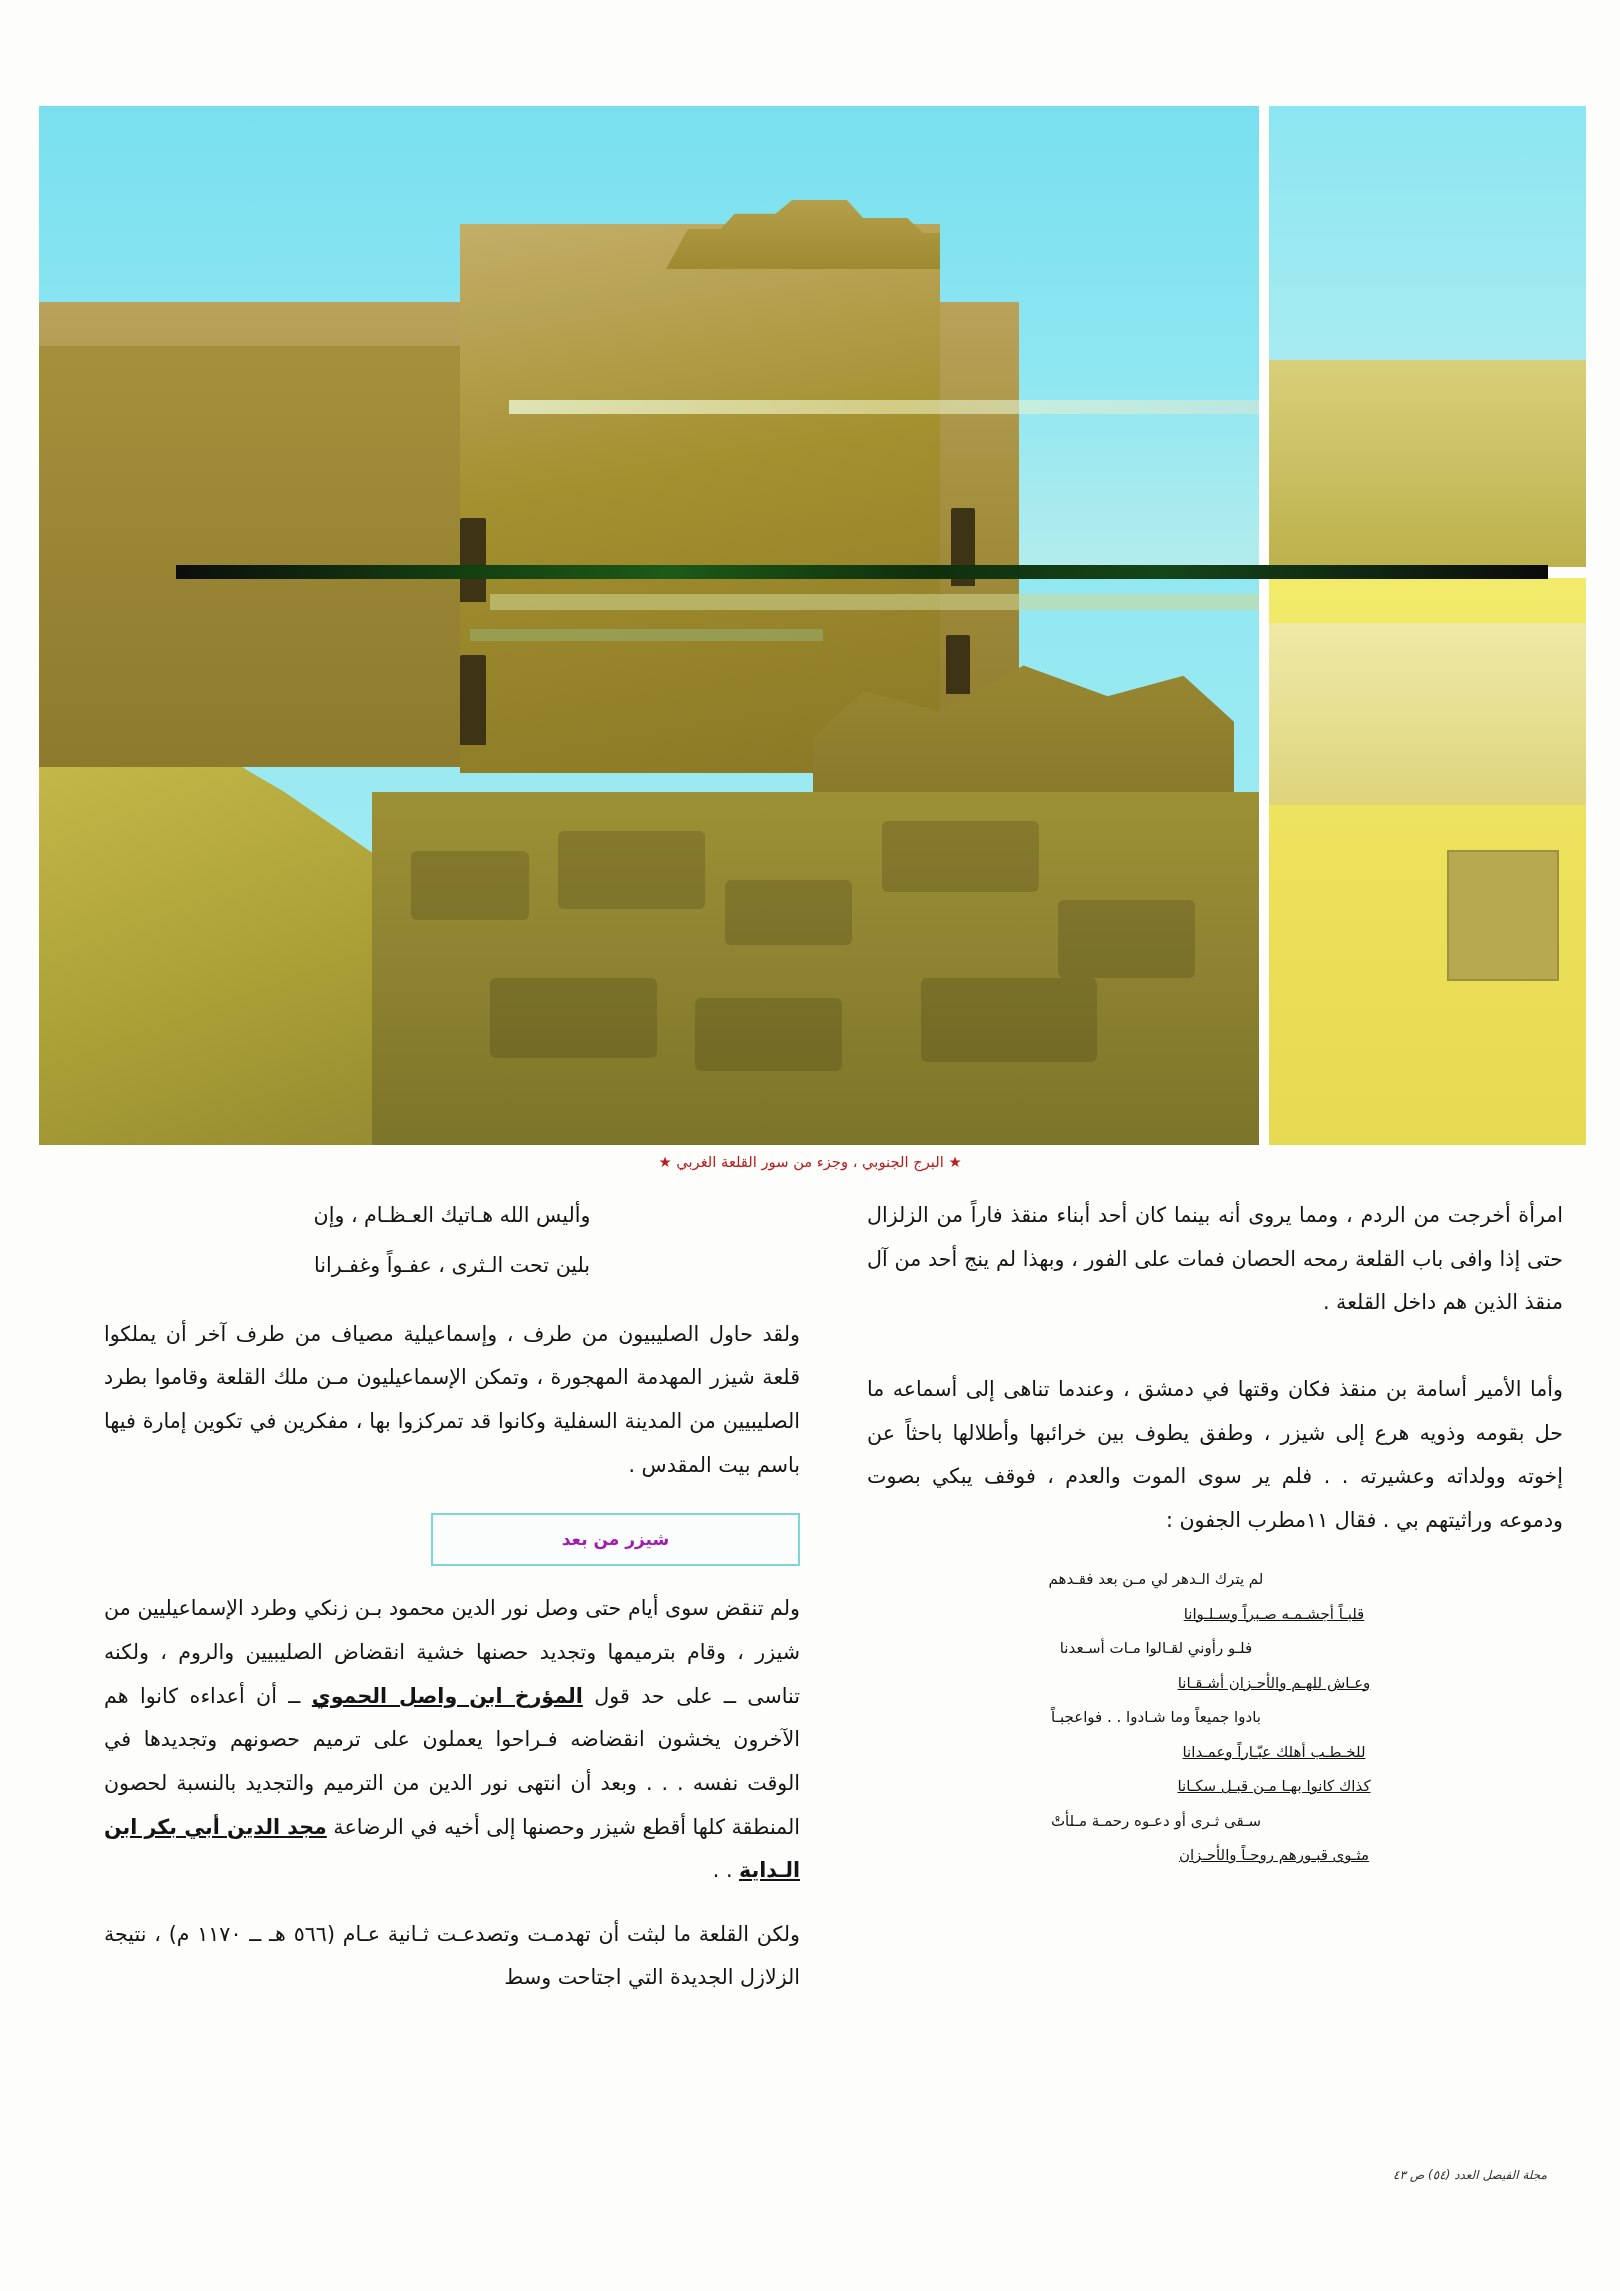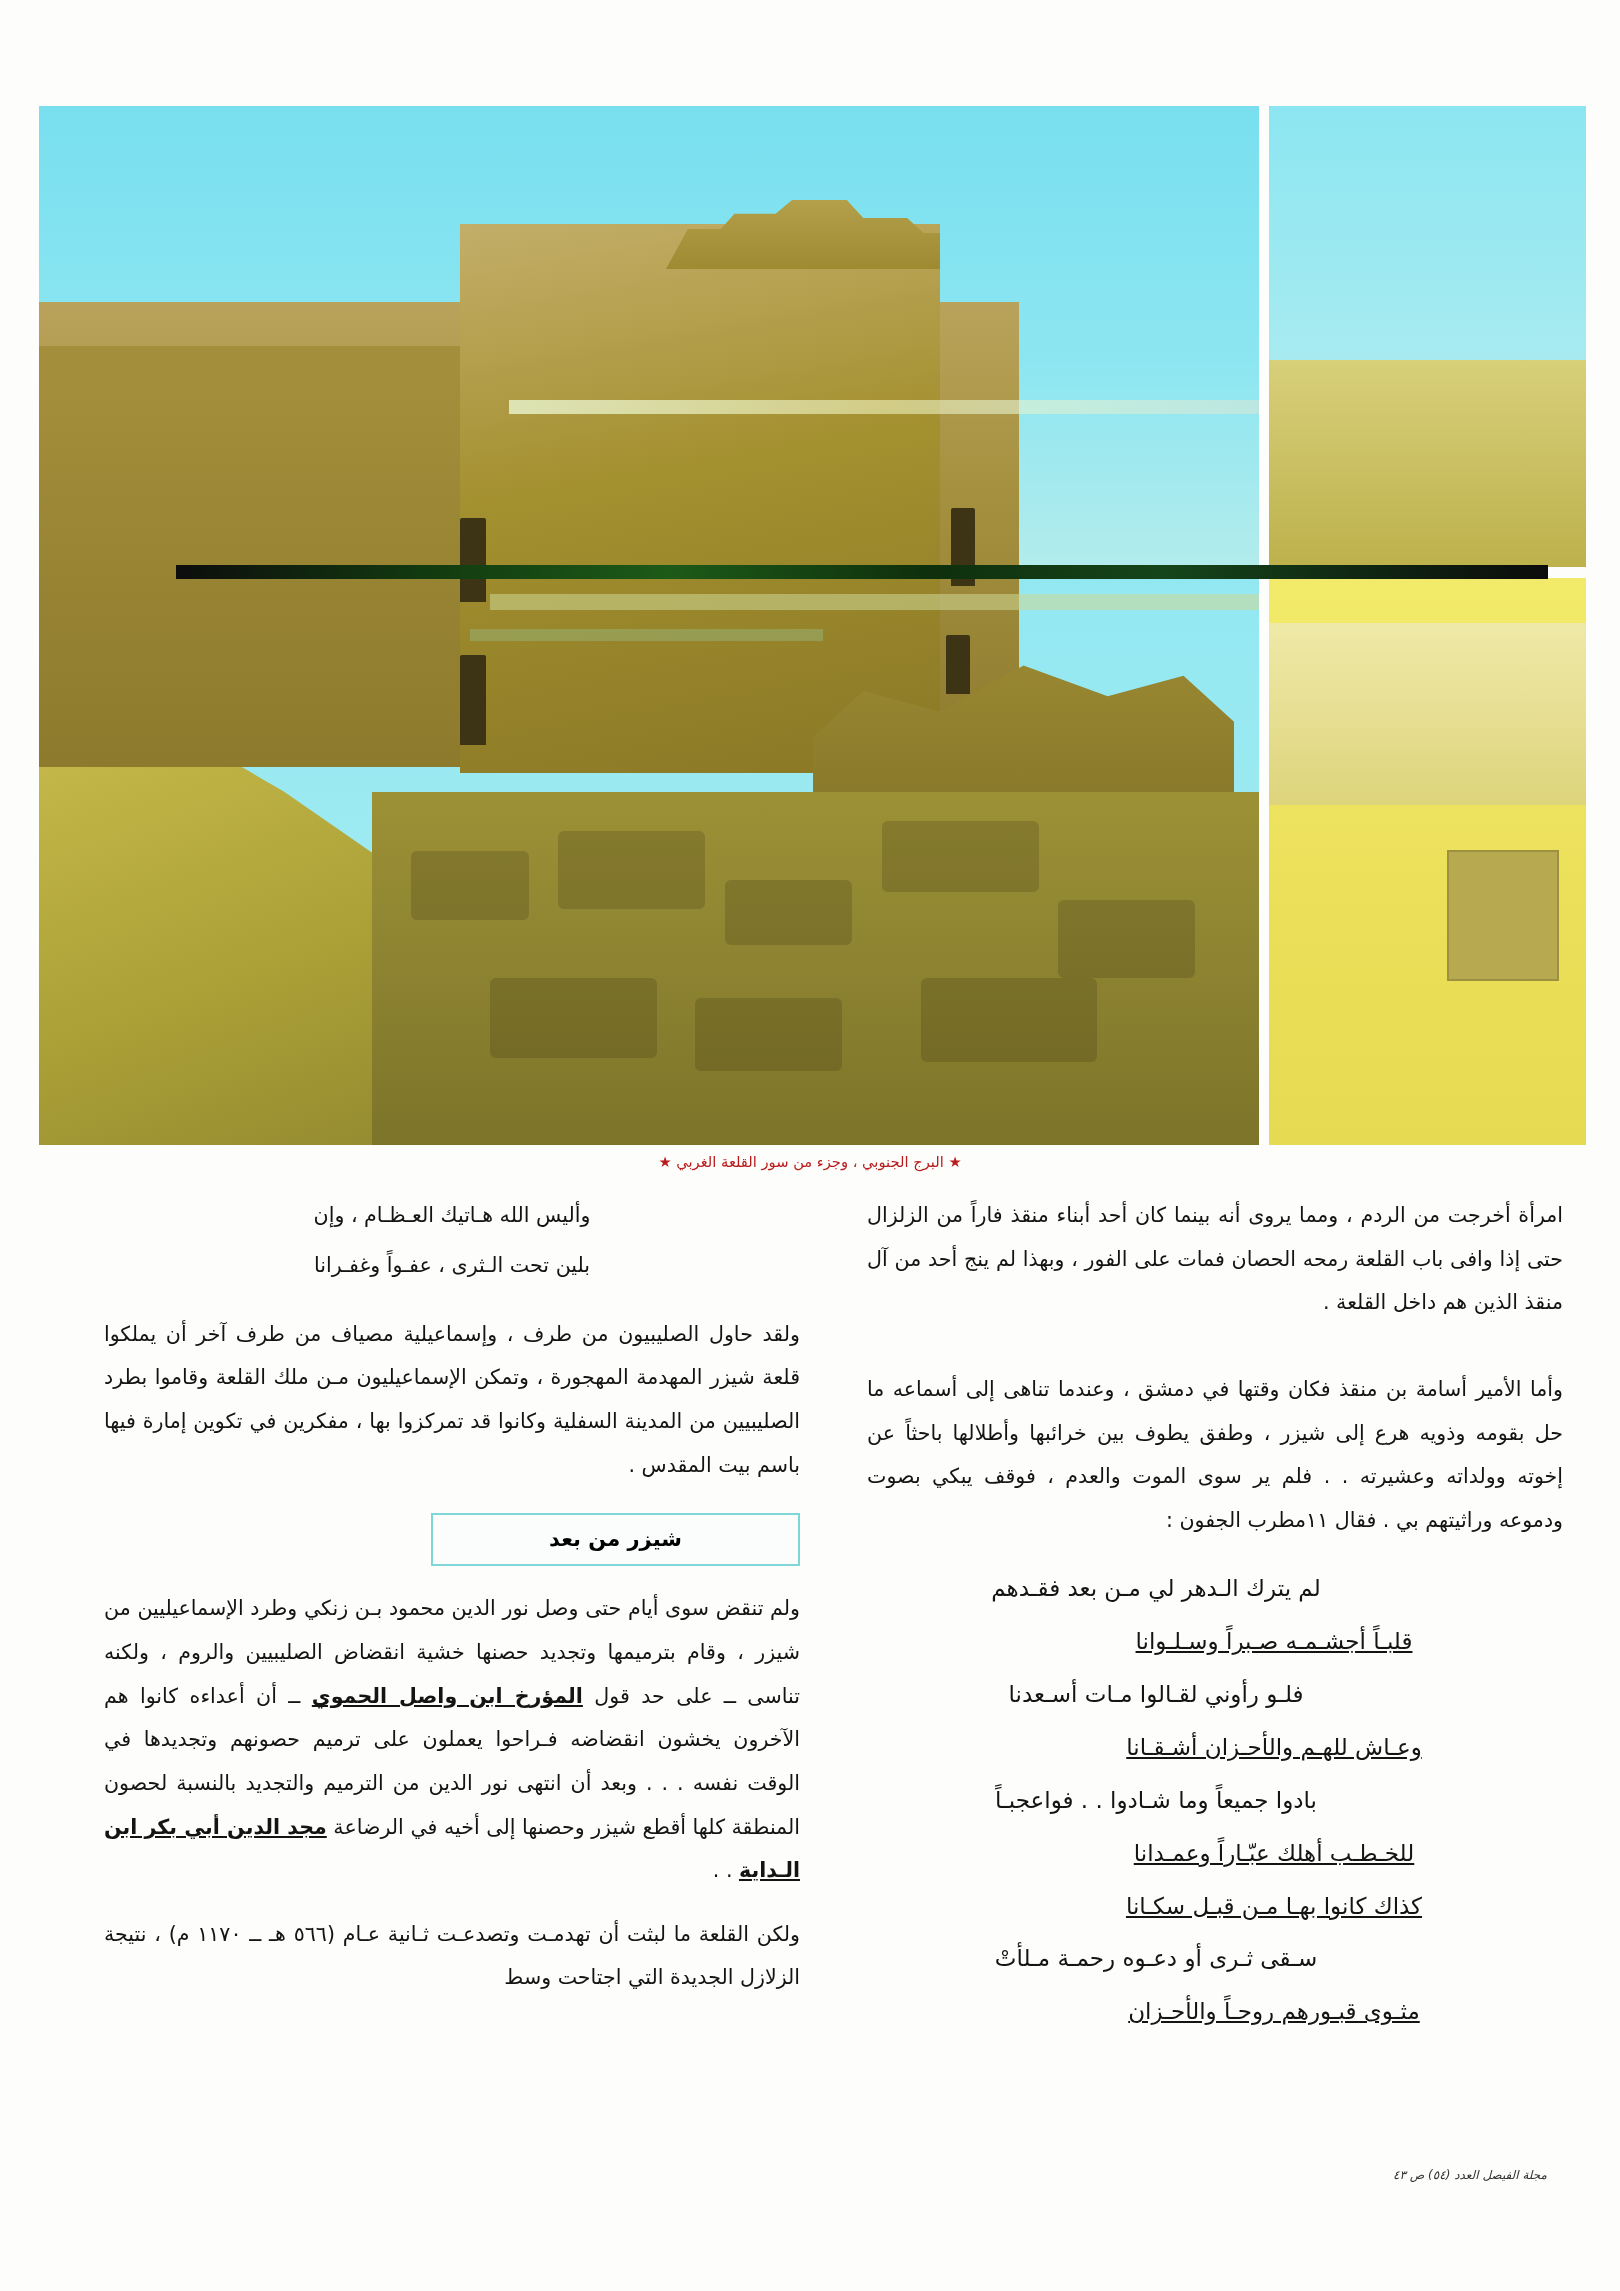--- a/index.html
+++ b/index.html
@@ -241,30 +241,30 @@
     margin: 25.5px 0 21.6px 0;
     border: 2px solid #7fd6d6;
     background: #fbfdfd;
     width: 365px;
     height: 49px;
     display: flex;
     align-items: center;
     justify-content: center;
   }
   .section-box span {
-    color: #000000;
-    font-size: 21px;
+    color: #a21caf;
+    font-size: 17px;
     font-weight: bold;
     letter-spacing: 1px;
   }
 
   
   .poem {
     margin-top: 17.6px;
-    font-size: 23px;
+    font-size: 15px;
     line-height: 2.3;
     letter-spacing: 2px;
   }
   .poem .hemistich-a {
     display: block;
     text-align: center;
     text-align-last: center;
     padding-right: 118px;
   }
   .poem .hemistich-b {

